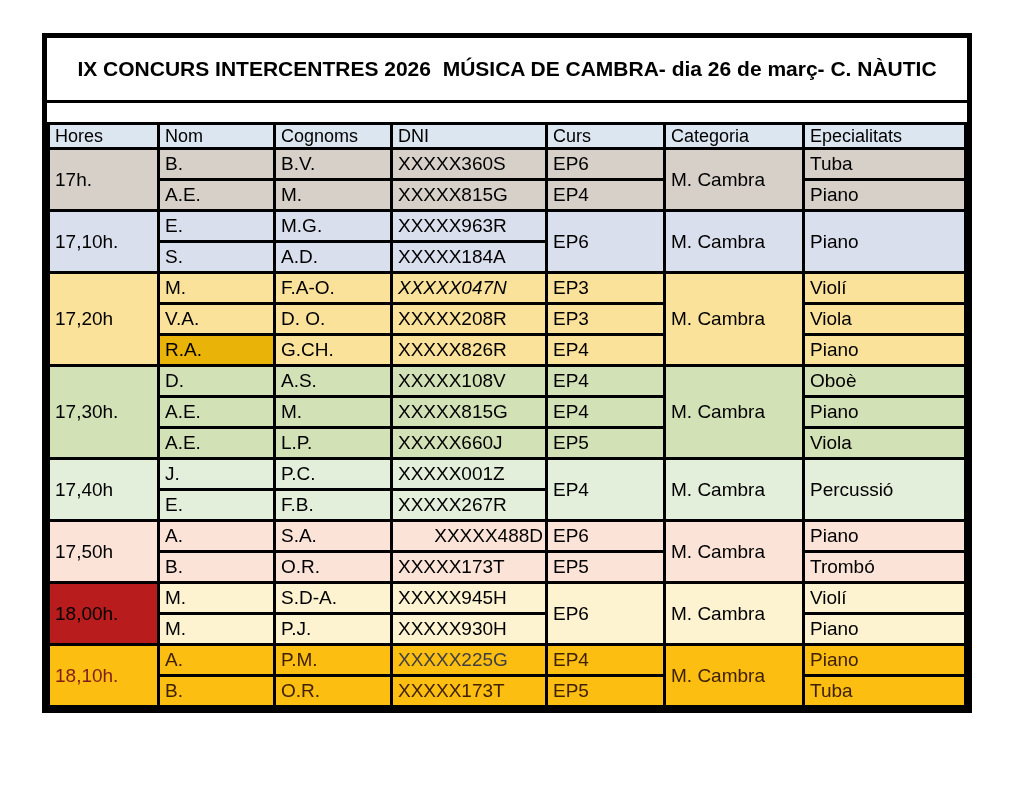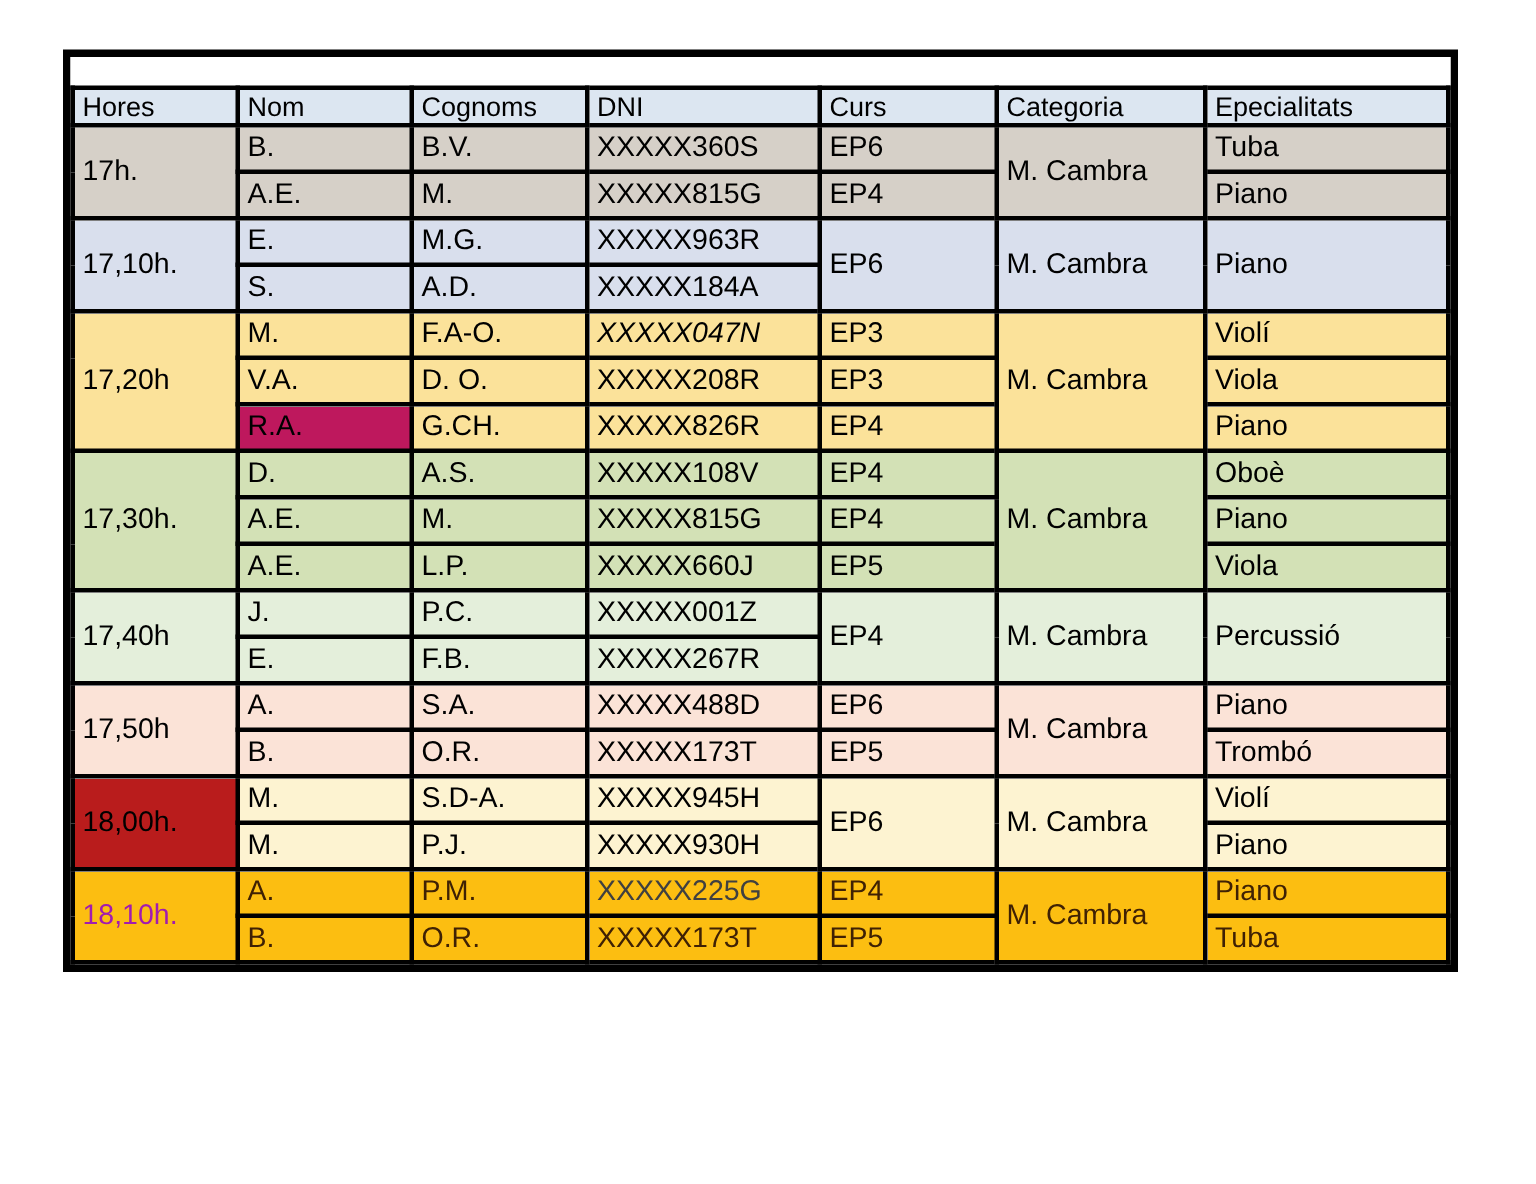--- a/index.html
+++ b/index.html
@@ -31,20 +31,21 @@
   table.schedule td{height:28px;}
   td.c{text-align:center;padding:0 2px;}
   col.w-hores{width:110px;} col.w-nom{width:116px;} col.w-cognoms{width:117px;}
   col.w-dni{width:155px;} col.w-curs{width:118px;} col.w-categoria{width:139px;}
   col.w-esp{width:auto;}
 </style>
 </head>
 <body>
 
 <div class="frame">
+  <div class="title-box">IX CONCURS INTERCENTRES 2026  MÚSICA DE CAMBRA- dia 26 de març- C. NÀUTIC</div>
   <div class="spacer"></div>
   <table class="schedule">
     <colgroup>
       <col class="w-hores">
         <col class="w-nom">
         <col class="w-cognoms">
         <col class="w-dni">
       <col class="w-curs">
         <col class="w-categoria">
         <col class="w-esp">
@@ -101,21 +102,21 @@
           <td style="background: rgb(251, 226, 154);">Violí</td>
         </tr>
         <tr>
           <td style="background: rgb(251, 226, 154);">V.A.</td>
           <td style="background: rgb(251, 226, 154);">D. O.</td>
           <td style="background: rgb(251, 226, 154);">XXXXX208R</td>
           <td style="background: rgb(251, 226, 154);">EP3</td>
           <td style="background: rgb(251, 226, 154);">Viola</td>
         </tr>
         <tr>
-          <td style="background: #be185d; margin-top: 27px;">R.A.</td>
+          <td style="background: #eab308; margin-top: 27px;">R.A.</td>
           <td style="background: rgb(251, 226, 154);">G.CH.</td>
           <td style="background: rgb(251, 226, 154);">XXXXX826R</td>
           <td style="background: rgb(251, 226, 154);">EP4</td>
           <td style="background: rgb(251, 226, 154);">Piano</td>
         </tr>
         <tr>
           <td rowspan="3" class="c" style="background: rgb(211, 225, 182);">17,30h.</td>
           <td style="background: rgb(211, 225, 182);">D.</td>
           <td style="background: rgb(211, 225, 182);">A.S.</td>
           <td style="background: rgb(211, 225, 182);">XXXXX108V</td>
@@ -148,21 +149,21 @@
         </tr>
         <tr>
           <td style="background: rgb(228, 239, 219);">E.</td>
           <td style="background: rgb(228, 239, 219);">F.B.</td>
           <td style="background: rgb(228, 239, 219);">XXXXX267R</td>
         </tr>
         <tr>
           <td rowspan="2" class="c" style="background: rgb(251, 227, 215); margin-top: 48px;">17,50h</td>
           <td style="background: rgb(251, 227, 215);">A.</td>
           <td style="background: rgb(251, 227, 215);">S.A.</td>
-          <td style="background: rgb(251, 227, 215);">XXXXX488D</td>
+          <td style="background: rgb(251, 227, 215); text-align: right;">XXXXX488D</td>
           <td style="background: rgb(251, 227, 215);">EP6</td>
           <td rowspan="2" class="c" style="background: rgb(251, 227, 215);">M. Cambra</td>
           <td style="background: rgb(251, 227, 215);">Piano</td>
         </tr>
         <tr>
           <td style="background: rgb(251, 227, 215);">B.</td>
           <td style="background: rgb(251, 227, 215);">O.R.</td>
           <td style="background: rgb(251, 227, 215);">XXXXX173T</td>
           <td style="background: rgb(251, 227, 215);">EP5</td>
           <td style="background: rgb(251, 227, 215);">Trombó</td>
@@ -176,21 +177,21 @@
           <td rowspan="2" class="c" style="background: rgb(253, 243, 209);">M. Cambra</td>
           <td style="background: rgb(253, 243, 209);">Violí</td>
         </tr>
         <tr>
           <td style="background: rgb(253, 243, 209);">M.</td>
           <td style="background: rgb(253, 243, 209);">P.J.</td>
           <td style="background: rgb(253, 243, 209);">XXXXX930H</td>
           <td style="background: rgb(253, 243, 209);">Piano</td>
         </tr>
         <tr>
-          <td rowspan="2" class="c" style="background: rgb(252, 190, 17); color: #a21caf;">18,10h.</td>
+          <td rowspan="2" class="c" style="background: rgb(252, 190, 17); color: #7f1d1d;">18,10h.</td>
           <td style="background: rgb(252, 190, 17); color: rgb(63, 33, 4);">A.</td>
           <td style="background: rgb(252, 190, 17); color: rgb(63, 33, 4);">P.M.</td>
           <td style="background: rgb(252, 190, 17); color: #404040;">XXXXX225G</td>
           <td style="background: rgb(252, 190, 17); color: rgb(63, 33, 4);">EP4</td>
           <td rowspan="2" class="c" style="background: rgb(252, 190, 17); color: rgb(63, 33, 4);">M. Cambra</td>
           <td style="background: rgb(252, 190, 17); color: rgb(63, 33, 4);">Piano</td>
         </tr>
         <tr>
           <td style="background: rgb(252, 190, 17); color: rgb(63, 33, 4);">B.</td>
           <td style="background: rgb(252, 190, 17); color: rgb(63, 33, 4);">O.R.</td>

